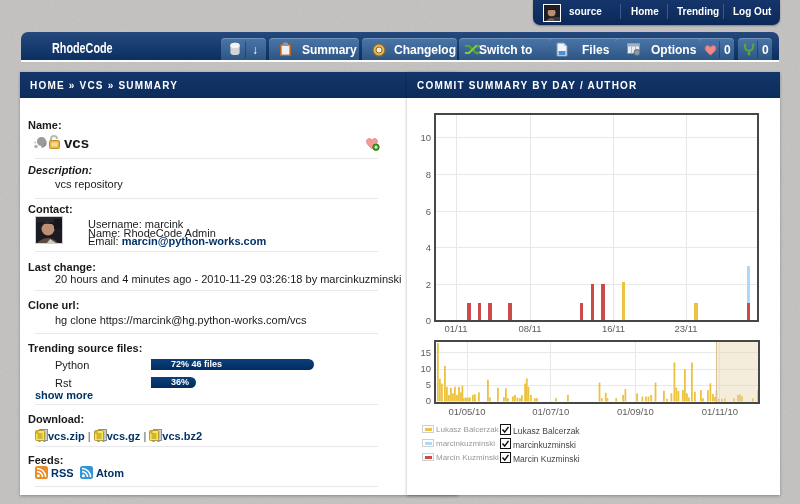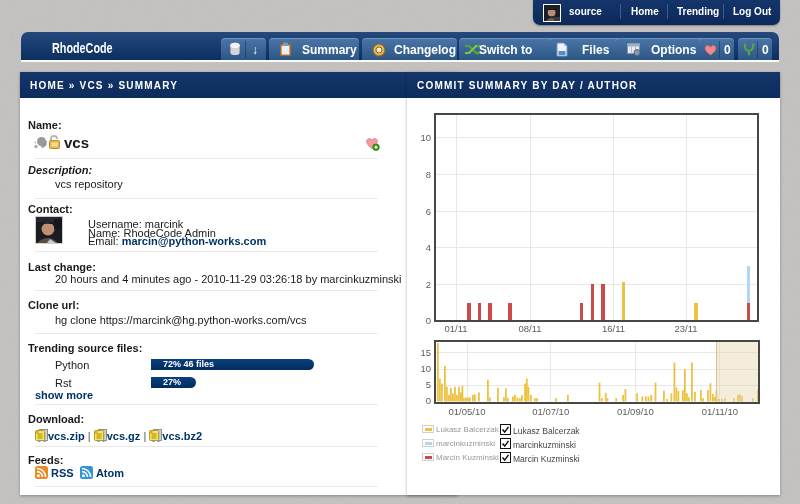--- a/index.html
+++ b/index.html
@@ -31,21 +31,21 @@
 .phead{position:absolute;left:0;top:0;width:100%;height:26px;
   background:linear-gradient(#143569,#0c2c5d);}
 .phead span{position:absolute;left:10px;top:8px;color:#fff;font-weight:bold;font-size:10px;letter-spacing:1.2px;}
 #lp{left:20px;top:72px;width:438px;height:423px;}
 #rp{left:407px;top:72px;width:373px;height:423px;}
 .lbl{position:absolute;left:8px;font-weight:bold;font-size:11px;color:#1a1a1a;white-space:nowrap;}
 .val{position:absolute;left:15px;font-size:11px;color:#1a1a1a;white-space:nowrap;margin-left:20px;}
 .hr{position:absolute;left:15px;width:343px;height:1px;background:#e8e8e8;}
 a.blk{color:#003367;font-weight:bold;text-decoration:none;font-size:11px;}
 .pb{position:absolute;height:11px;background:linear-gradient(#0b3f7d,#002d5f);
-  border-radius:0 7px 7px 0;color:#fff;font-size:9px;font-weight:bold;line-height:11px;padding-left:12px;box-sizing:border-box;white-space:nowrap;}
+  border-radius:0 7px 7px 0;color:#fff;font-size:9px;font-weight:bold;line-height:11px;padding-left:20px;box-sizing:border-box;white-space:nowrap;}
 
 .lg-sw{position:absolute;width:7px;height:3px;padding:1.5px;background-clip:content-box;border:1px solid #cfcfcf;}
 .lg-t1{position:absolute;font-size:8px;color:#989898;white-space:nowrap;}
 .lg-cb{position:absolute;width:9px;height:9px;border:1px solid #111;background:#fff;}
 .lg-cb svg{display:block;}
 .lg-t2{position:absolute;font-size:8.5px;color:#454545;white-space:nowrap;}
 </style>
 </head>
 <body>
 <svg id="noise" xmlns="http://www.w3.org/2000/svg">
@@ -207,21 +207,21 @@
   <div class="hr" style="top:218px;"></div>
 
   <div class="lbl" style="top:227px;">Clone url:</div>
   <div class="val" style="top:242px;">hg clone https://marcink@hg.python-works.com/vcs</div>
   <div class="hr" style="top:261px;"></div>
 
   <div class="lbl" style="top:270px;">Trending source files:</div>
   <div class="val" style="top:287px;">Python</div>
   <div class="pb" style="left:131px;top:286.5px;width:163px;">72% 46 files</div>
   <div class="val" style="top:305px;">Rst</div>
-  <div class="pb" style="left:131px;top:304.5px;width:45px;">27%</div>
+  <div class="pb" style="left:131px;top:304.5px;width:45px;">36%</div>
   <div class="abs" style="left:15px;top:313px;"><a class="blk">show more</a></div>
   <div class="hr" style="top:332px;"></div>
 
   <div class="lbl" style="top:341px;">Download:</div>
   <div class="abs" style="left:15px;top:357px;font-size:11px;">
     <svg width="13" height="13" style="vertical-align:-2px;">
         <rect x="4.5" y="0.5" width="8" height="11" fill="#dcdcdc" stroke="#8f8f8f"></rect>
         <rect x="5.5" y="1.5" width="6" height="9" fill="#c2c2c2"></rect>
         <rect x="0.5" y="1.5" width="9" height="10" rx="1" fill="#f6e94f" stroke="#b79b37"></rect>
         <rect x="1" y="2" width="2.6" height="2.6" fill="#e8a33d"></rect>

